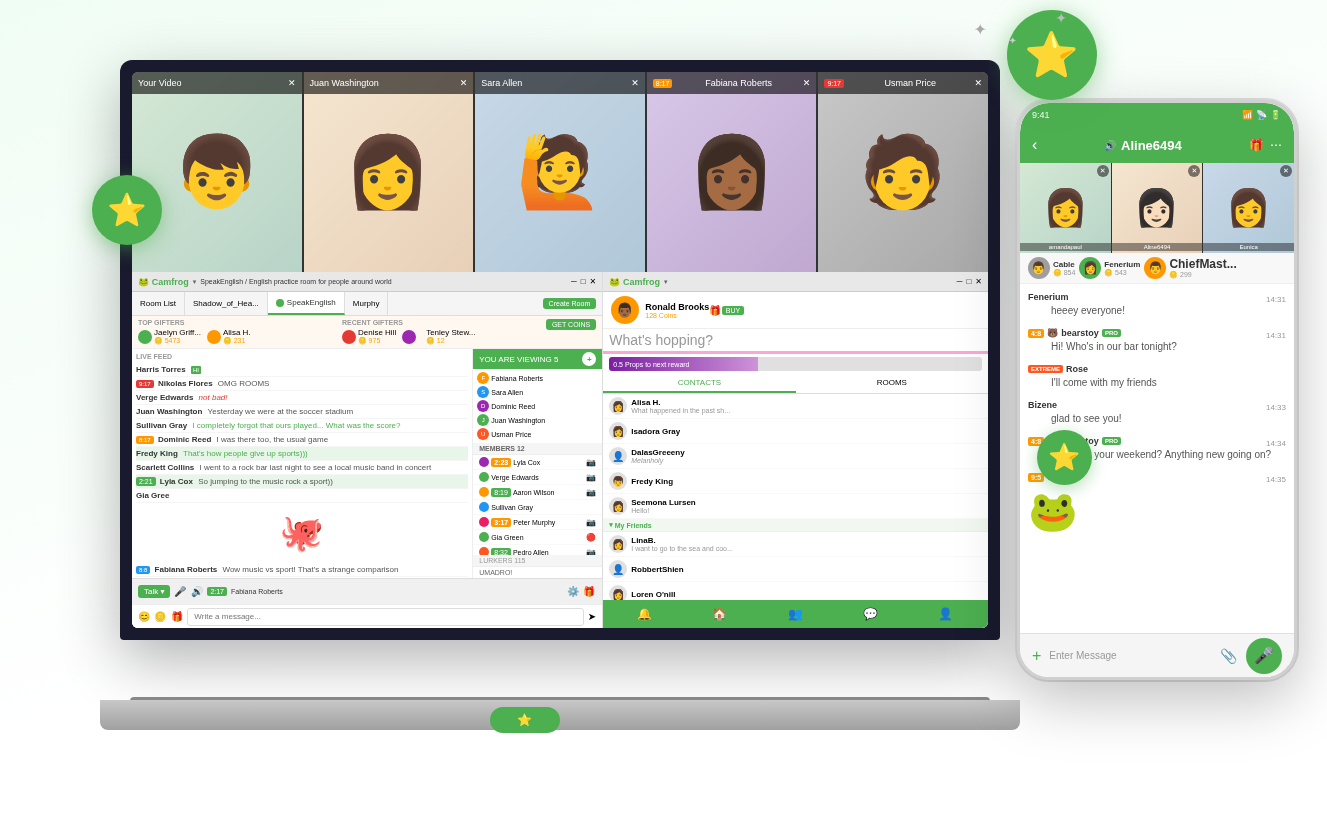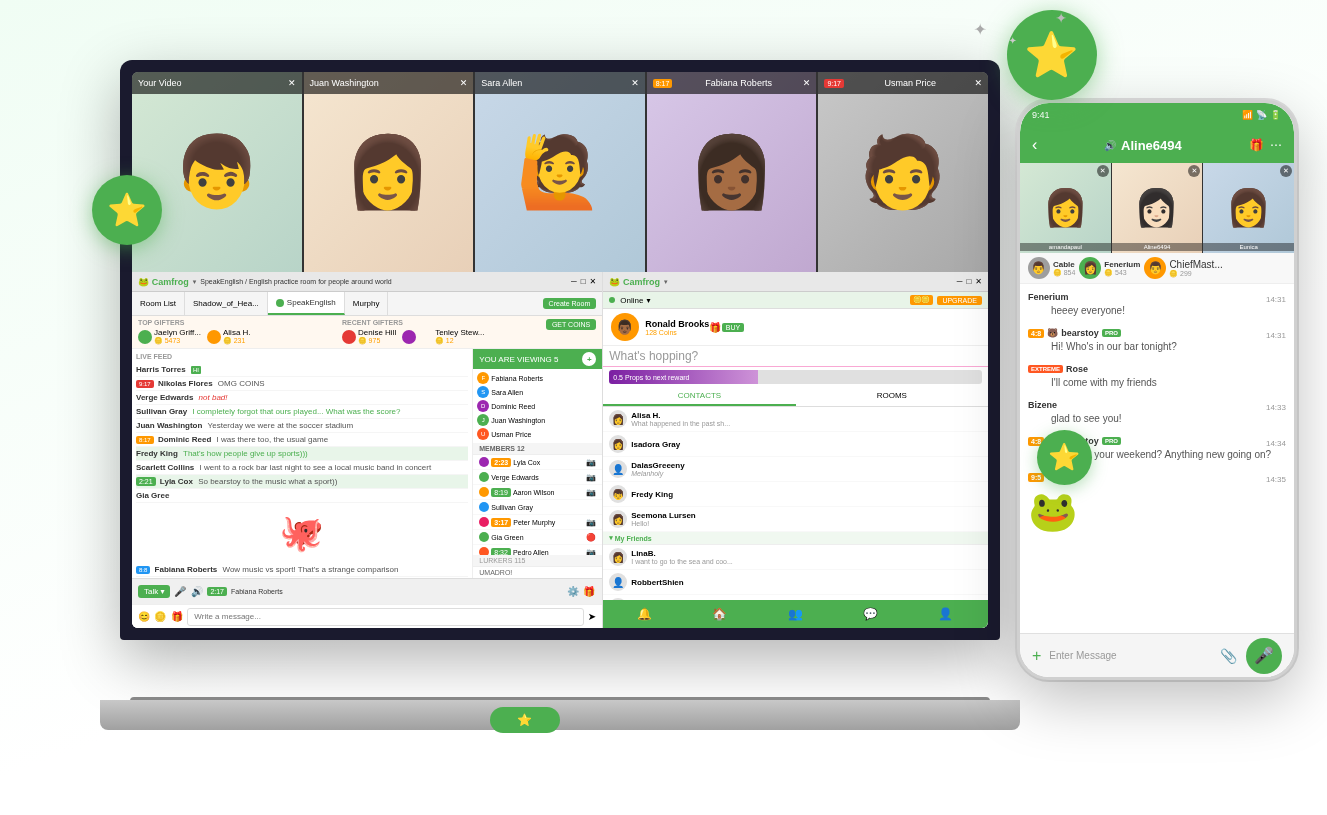--- a/index.html
+++ b/index.html
@@ -823,21 +823,21 @@
               <div class="gifter-section">
                 <div class="gifter-label">RECENT GIFTERS</div>
                 <div style="display:flex; gap:6px; flex-wrap:wrap;">
                   <div style="display:flex; align-items:center; gap:2px;">
                     <span style="width:14px; height:14px; border-radius:50%; background:#e53935; display:inline-block;"></span>
                     <div>
                       <div>Denise Hill</div>
                       <div class="coin-count">🪙 <span>975</span></div>
                     </div>
                   </div>
-                  <div style="display:flex; align-items:center; gap:19px;justify-content:center;">
+                  <div style="display:flex; align-items:center; gap:10px;justify-content:center;">
                     <span style="width:14px; height:14px; border-radius:50%; background:#9C27B0; display:inline-block;"></span>
                     <div>
                       <div>Tenley Stew...</div>
                       <div class="coin-count">🪙 <span>12</span></div>
                     </div>
                   </div>
                 </div>
               </div>
               <div style="display:flex; align-items:flex-start; gap:4px;">
                 <button style="background:#4CAF50; color:white; border:none; border-radius:3px; padding:2px 6px; font-size:7px; cursor:pointer;">GET COINS</button>
@@ -848,51 +848,51 @@
               <div class="live-feed">
                 <div style="font-size:7px; color:#999; margin-bottom:3px; font-weight:bold;">LIVE FEED</div>
 
                 <div class="feed-item">
                   <span class="feed-user">Harris Torres</span>
                   <span style="background:#4CAF50; color:white; font-size:6px; padding:1px 2px; border-radius:1px; margin-left:3px;">HI</span>
                 </div>
                 <div class="feed-item">
                   <span style="background:#e53935; color:white; font-size:6px; padding:1px 3px; border-radius:2px; margin-right:2px;">9:17</span>
                   <span class="feed-user">Nikolas Flores</span>
-                  <span style="margin-left:3px; color:#555;">OMG COINS</span>
+                  <span style="margin-left:3px; color:#555;">OMG ROOMS</span>
                 </div>
                 <div class="feed-item">
                   <span class="feed-user">Verge Edwards</span>
                   <span class="feed-red" style="margin-left:3px; font-style:italic;">not bad!</span>
                 </div>
                 <div class="feed-item">
+                  <span class="feed-user">Juan Washington</span>
+                  <span style="margin-left:3px; color:#555;">Yesterday we were at the soccer stadium</span>
+                </div>
+                <div class="feed-item">
                   <span class="feed-user">Sullivan Gray</span>
                   <span class="feed-green" style="margin-left:3px;">I completely forgot that ours played... What was the score?</span>
-                </div>
-                <div class="feed-item">
-                  <span class="feed-user">Juan Washington</span>
-                  <span style="margin-left:3px; color:#555;">Yesterday we were at the soccer stadium</span>
                 </div>
                 <div class="feed-item">
                   <span style="background:#FF9800; color:white; font-size:6px; padding:1px 3px; border-radius:2px; margin-right:2px;">8:17</span>
                   <span class="feed-user">Dominic Reed</span>
                   <span style="margin-left:3px; color:#555;">I was there too, the usual game</span>
                 </div>
                 <div class="feed-item feed-highlight">
                   <span class="feed-user">Fredy King</span>
                   <span class="feed-green" style="margin-left:3px;">That's how people give up sports)))</span>
                 </div>
                 <div class="feed-item">
                   <span class="feed-user">Scarlett Collins</span>
                   <span style="margin-left:3px; color:#555;">I went to a rock bar last night to see a local music band in concert</span>
                 </div>
                 <div class="feed-item feed-highlight">
                   <span class="green-badge">2:21</span>
                   <span class="feed-user">Lyla Cox</span>
-                  <span style="margin-left:3px; color:#555;">So bearstoy to the music what a sport))</span>
+                  <span style="margin-left:3px; color:#555;">So jumping to the music rock a sport))</span>
                 </div>
                 <div class="feed-item">
                   <span class="feed-user">Gia Gree</span>
                 </div>
 
                 <div class="octopus-section">
                   <span class="octopus">🐙</span>
                 </div>
 
                 <div class="feed-item">
@@ -1003,45 +1003,34 @@
                 <span class="camfrog-logo">🐸 Camfrog</span>
                 <span style="font-size:7px; color:#666;">▾</span>
               </div>
               <div style="display:flex; gap:4px;">
                 <span style="cursor:pointer;">─</span>
                 <span style="cursor:pointer;">□</span>
                 <span style="cursor:pointer;">✕</span>
               </div>
             </div>
 
-            <div class="online-bar">
-              <div style="display:flex; align-items:center; gap:3px;">
-                <span class="online-dot"></span>
-                <span>Online</span>
-                <span>▾</span>
-              </div>
-              <div style="display:flex; align-items:center; gap:4px;">
-                <span style="background:#FF9800; color:white; font-size:7px; padding:1px 3px; border-radius:2px;">🪙🪙</span>
-                <button class="upgrade-btn">UPGRADE</button>
-              </div>
-            </div>
 
             <div class="ronald-header">
               <div style="display:flex; align-items:center; gap:6px;">
                 <span style="width:28px; height:28px; border-radius:50%; background:#FF9800; display:inline-flex; align-items:center; justify-content:center; font-size:14px; flex-shrink:0;">👨🏾</span>
                 <div>
                   <div style="font-size:9px; font-weight:bold;">Ronald Brooks</div>
                   <div class="coin-count">128 Coins</div>
                 </div>
               </div>
               <span style="font-size:10px; color:#4CAF50;">🎁</span>
               <div style="font-size:7px; background:#4CAF50; color:white; padding:1px 4px; border-radius:2px;">BUY</div>
             </div>
 
-            <div style="padding:3px 6px; font-size:12px; color:#999; border-bottom:1px solid #f9a8d4;">What's hopping?</div>
+            <div style="padding:3px 6px; font-size:14px; color:#999; border-bottom:3px solid #f9a8d4;">What's hopping?</div>
 
             <div style="background: linear-gradient(90deg, #7B1FA2 0%, #CE93D8 40%, #e0e0e0 40%); height:14px; margin:3px 6px; border-radius:3px; display:flex; align-items:center; padding:0 4px;">
               <span style="font-size:7px; color:white;">0.5 Props to next reward</span>
             </div>
 
             <div class="contacts-rooms-tabs">
               <div class="cr-tab active">
                 <span>CONTACTS</span>
               </div>
               <div class="cr-tab">
@@ -1183,21 +1172,21 @@
         <div class="phone-bar-item">
           <span style="width:22px; height:22px; border-radius:50%; background:#4CAF50; display:inline-flex; align-items:center; justify-content:center; font-size:12px;">👩</span>
           <div>
             <div style="font-size:8px; font-weight:bold;">Fenerium</div>
             <div style="font-size:7px; color:#999;">🪙 <span>543</span></div>
           </div>
         </div>
         <div class="phone-bar-item">
           <span style="width:22px; height:22px; border-radius:50%; background:#FF9800; display:inline-flex; align-items:center; justify-content:center; font-size:12px;">👨</span>
           <div>
-            <div style="font-size:10px; font-weight:normal;">ChiefMast...</div>
+            <div style="font-size:12px; font-weight:bold;">ChiefMast...</div>
             <div style="font-size:7px; color:#999;">🪙 <span>299</span></div>
           </div>
         </div>
       </div>
 
       <div class="phone-chat">
 
         <div class="phone-msg">
           <div class="phone-msg-row">
             <div class="phone-msg-sender">

